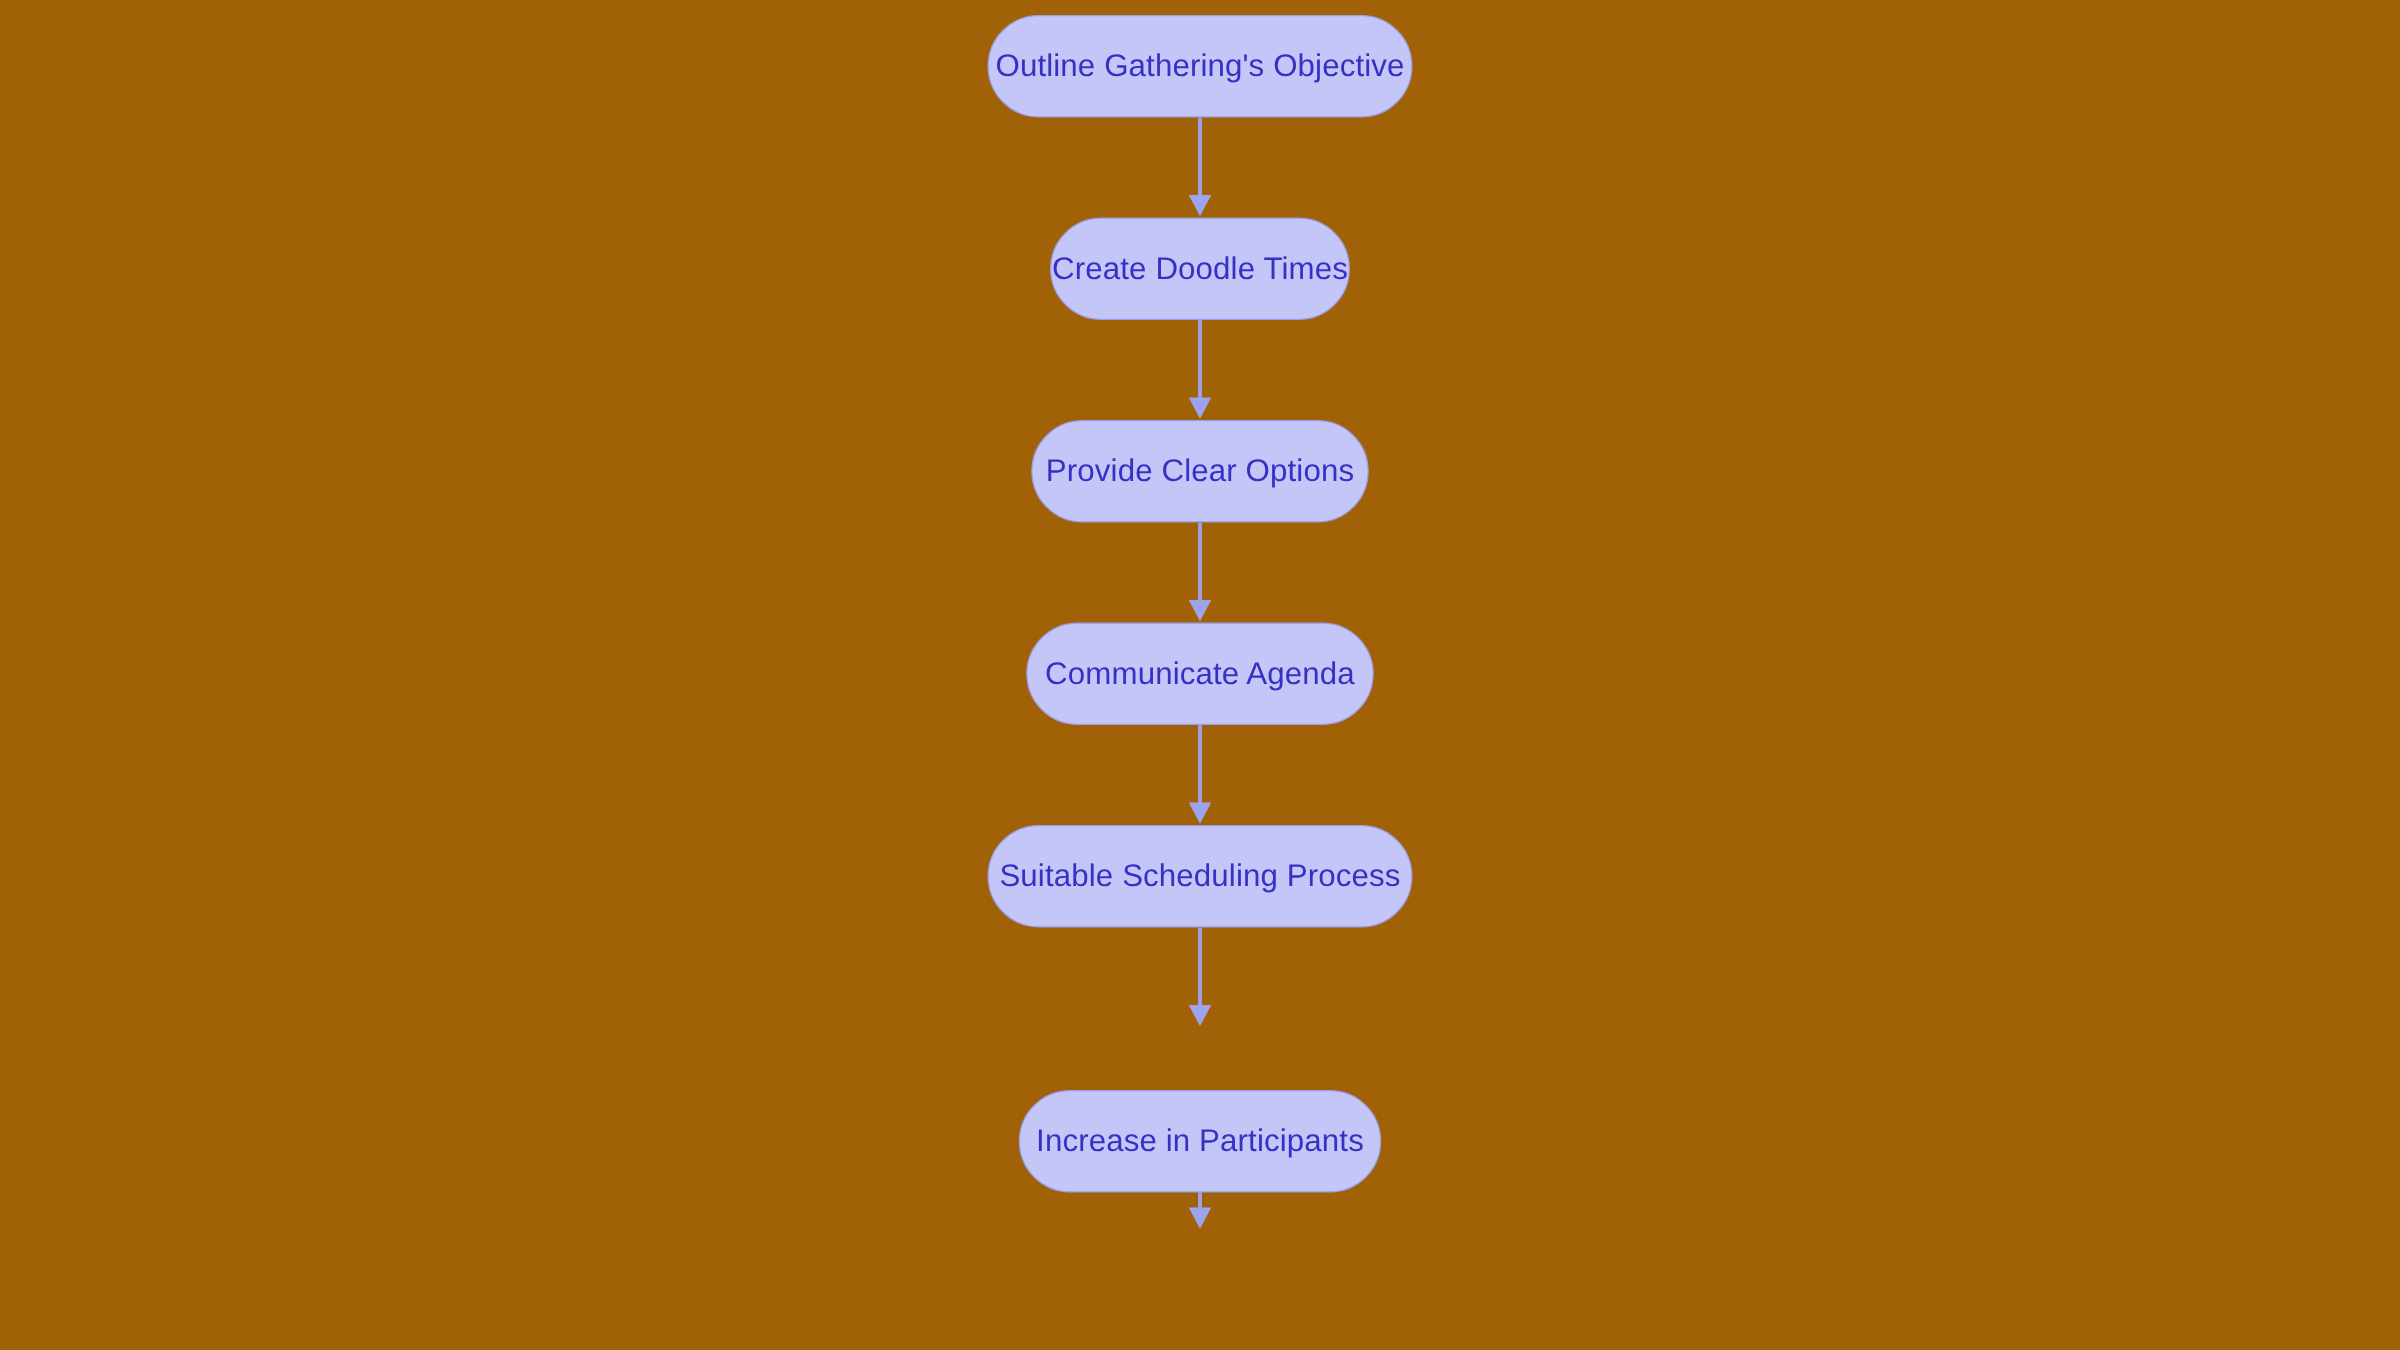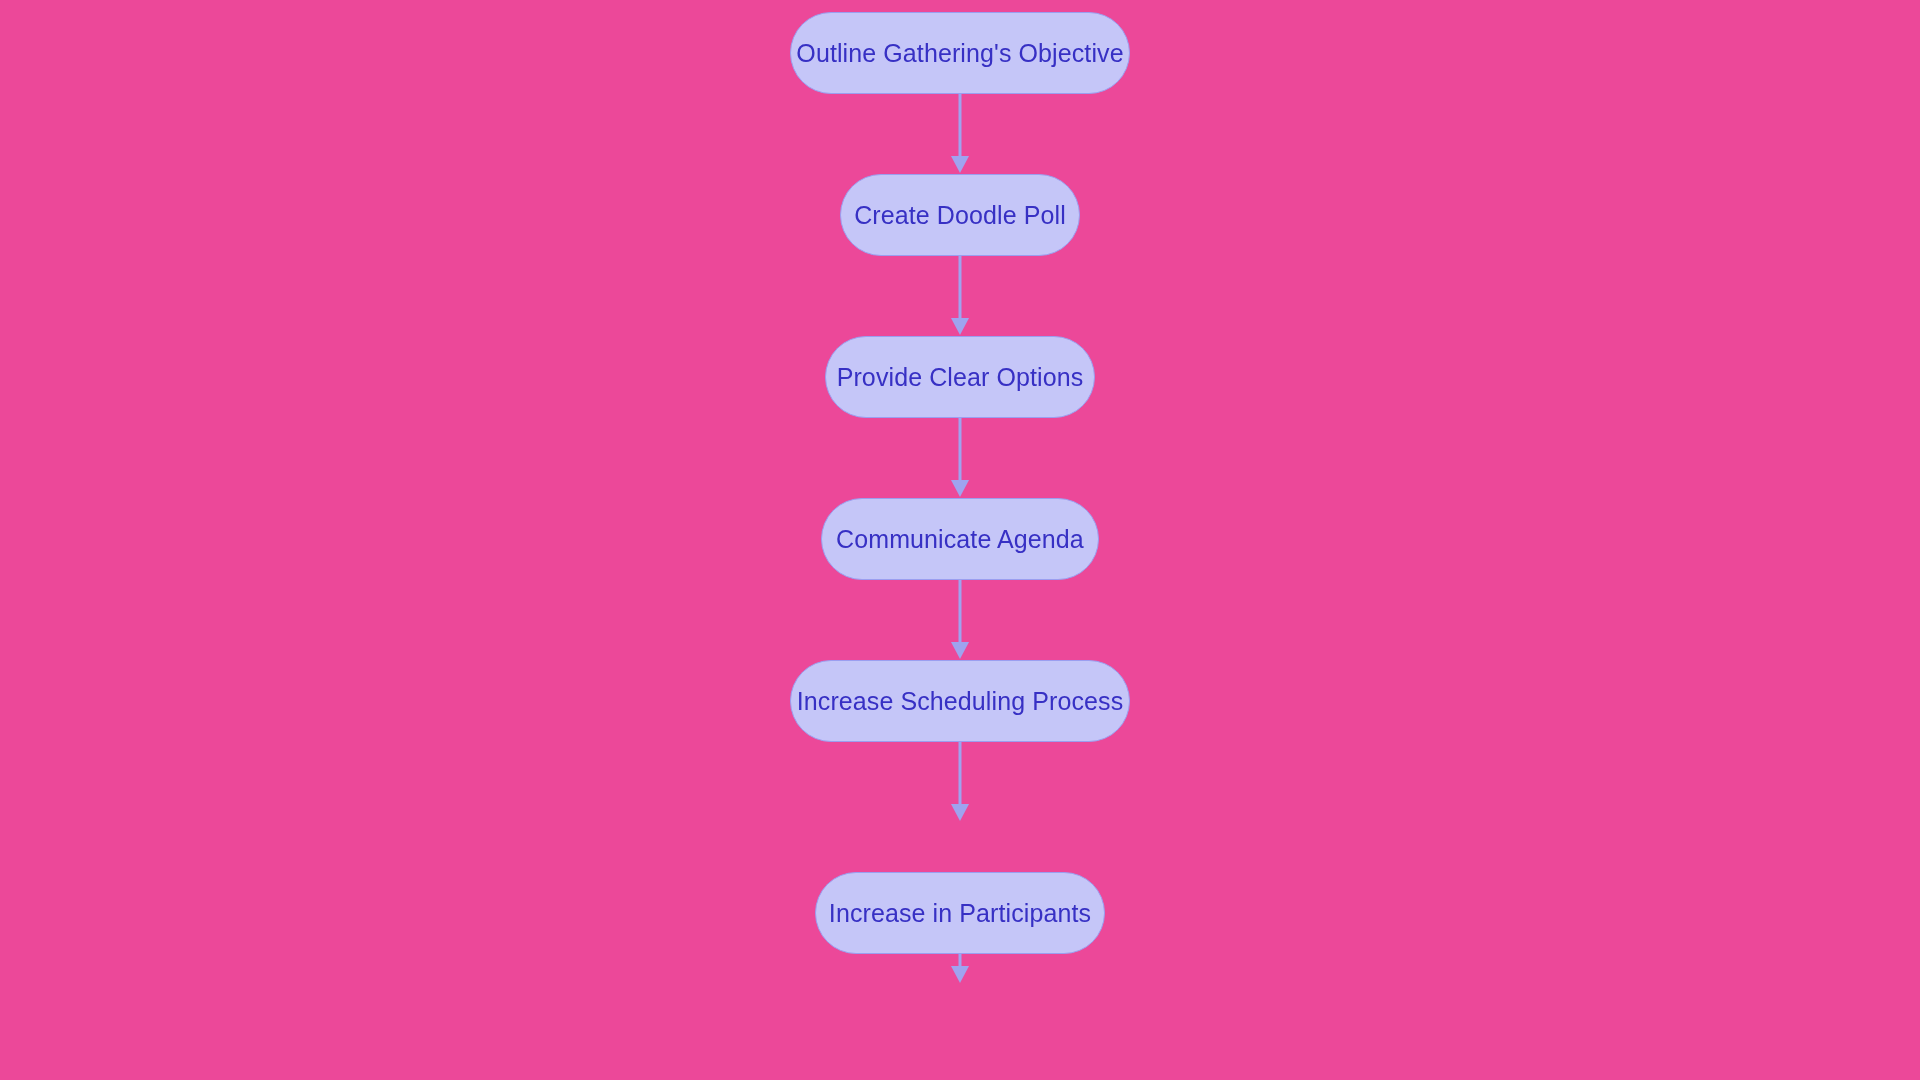--- a/index.html
+++ b/index.html
@@ -12,21 +12,21 @@
     width: 1920px;
     height: 1080px;
     overflow: hidden;
     font-family: "Liberation Sans", "DejaVu Sans", sans-serif;
   }
 
   #flowchart-canvas {
     position: relative;
     width: 1920px;
     height: 1080px;
-    background: #ec4899;
+    background: #a16207;
   }
 
   
   .node {
     position: absolute;
     left: 50%;
     transform: translateX(-50%);
     height: 82px;
     box-sizing: border-box;
     display: flex;
@@ -82,27 +82,27 @@
         <polygon points="6,62 24,62 15,79" fill="#9fa3ef"></polygon>
       </svg></div>
     <div class="connector" style="top: 904px; height: 80px;"><svg width="30" height="80" viewBox="0 0 30 80">
         <line x1="15" y1="0" x2="15" y2="63" stroke="#9fa3ef" stroke-width="3"></line>
         <polygon points="6,62 24,62 15,79" fill="#9fa3ef"></polygon>
       </svg></div>
     <div class="node" style="top: 12px; width: 340px;">
       <span class="node-label">Outline Gathering's Objective</span>
     </div>
     <div class="node" style="top: 174px; width: 240px;">
-      <span class="node-label">Create Doodle Poll</span>
+      <span class="node-label">Create Doodle Times</span>
     </div>
     <div class="node" style="top: 336px; width: 270px;">
       <span class="node-label">Provide Clear Options</span>
     </div>
     <div class="node" style="top: 498px; width: 278px;">
       <span class="node-label">Communicate Agenda</span>
     </div>
     <div class="node" style="top: 660px; width: 340px;">
-      <span class="node-label">Increase Scheduling Process</span>
+      <span class="node-label">Suitable Scheduling Process</span>
     </div>
     <div class="node" style="top: 872px; width: 290px;">
       <span class="node-label">Increase in Participants</span>
     </div>
   </div>
 
 </body></html>

